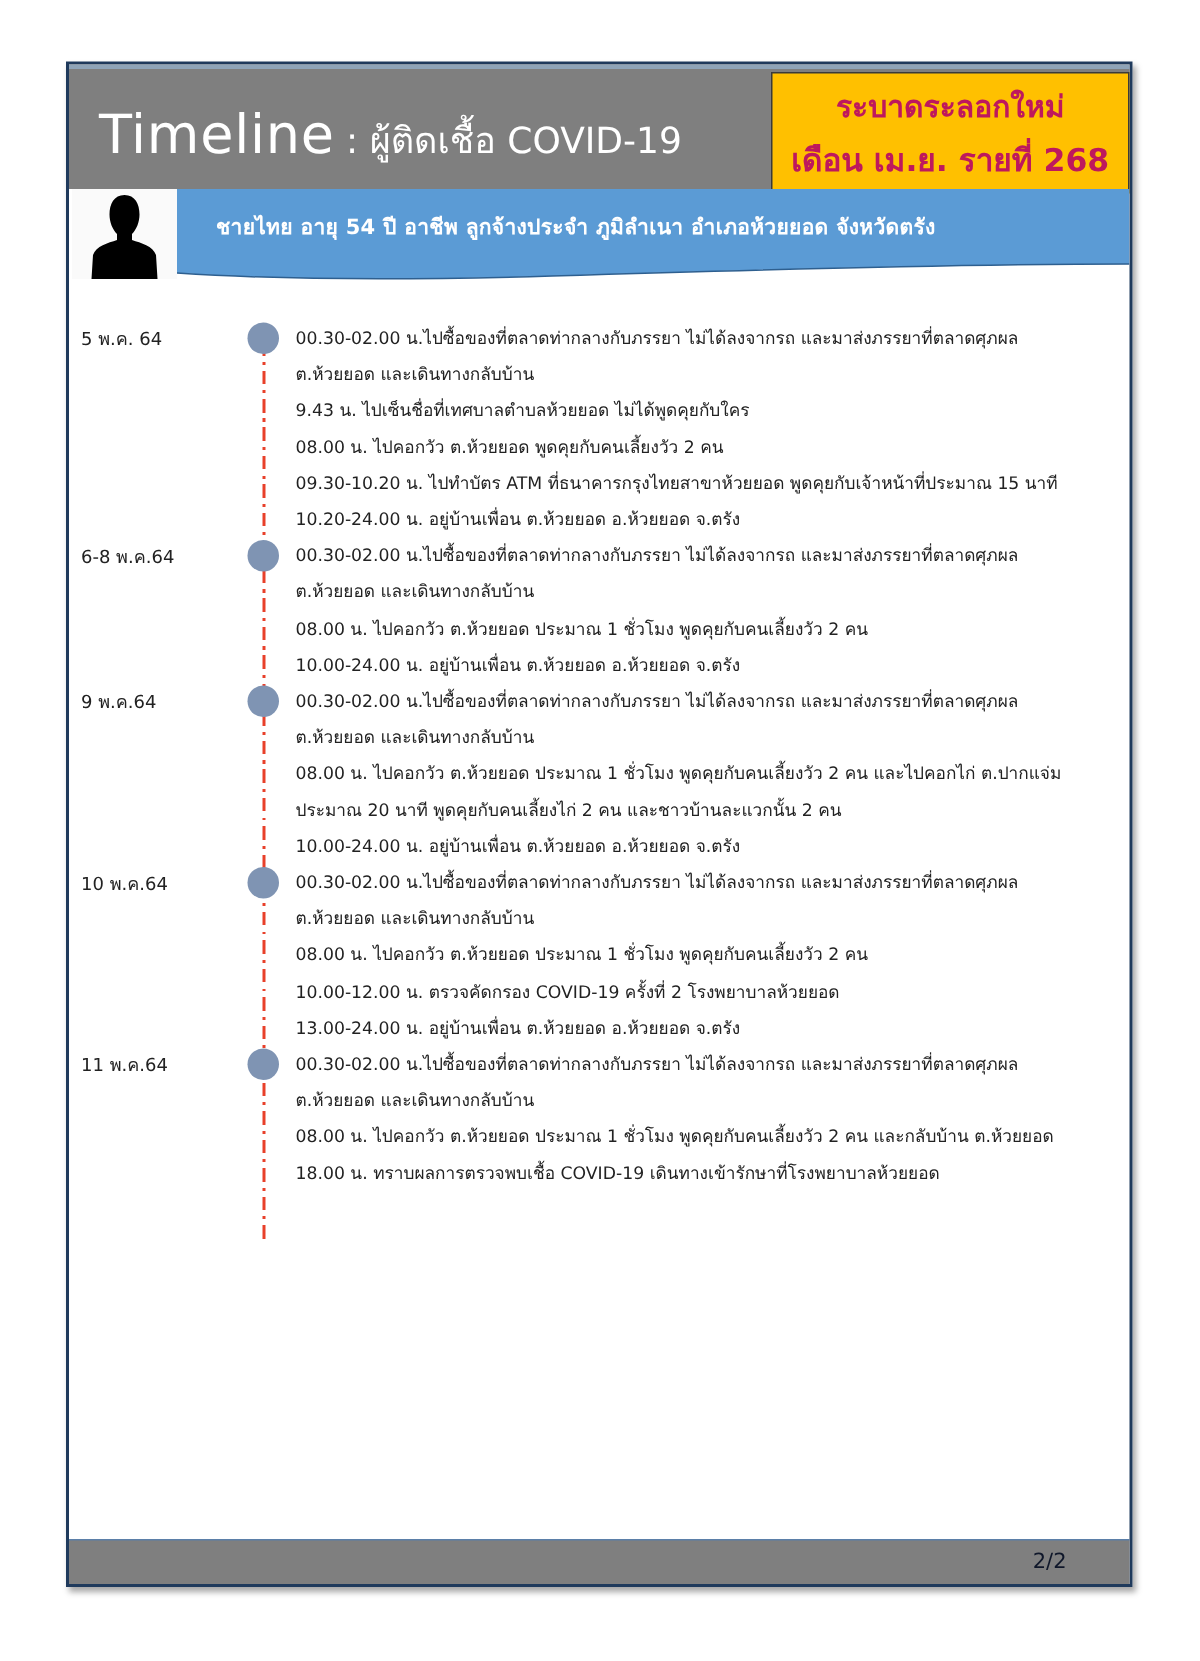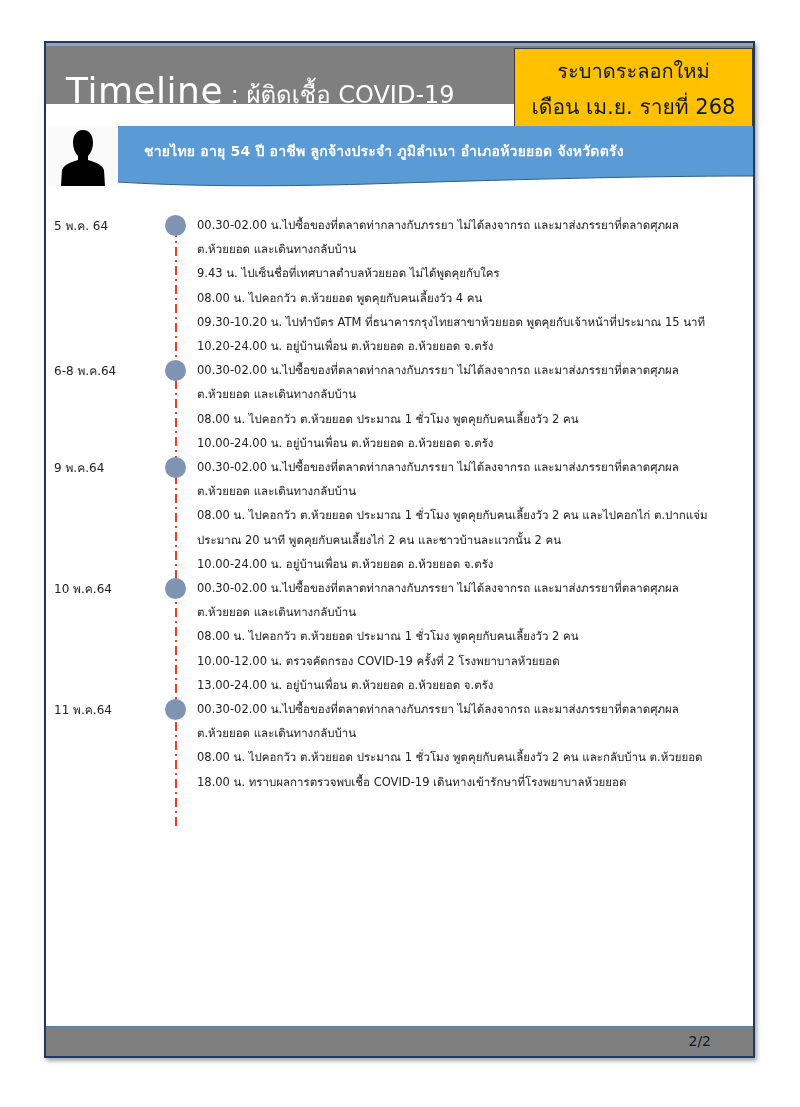--- a/index.html
+++ b/index.html
@@ -13,42 +13,42 @@
       position: absolute;
       left: 44px; top: 41px;
       width: 711px; height: 1017px;
       border: 2px solid #1f3a5c;
       background: #ffffff;
       box-shadow: 2px 3px 4px rgba(0,0,0,0.35);
     }
     .header {
       position: absolute;
       left: 0; top: 0;
-      width: 707px; height: 61px;
+      width: 707px; height: 83px;
       background: #7f7f7f;
       border-top: 3px solid #8fa4b8;
     }
     .header-title {
       position: absolute;
       left: 20px; top: 24px;
       color: #ffffff;
       white-space: nowrap;
       font-family: "DejaVu Sans", sans-serif;
     }
     .header-title .big { font-size: 36px; font-weight: normal; letter-spacing: 0.5px; }
     .header-title .small { font-size: 24px; }
     .badge {
       position: absolute;
       left: 468px; top: 2px;
       width: 239px; height: 81px;
       background: #ffc000;
       border: 1px solid #3a3a3a;
       text-align: center;
-      color: #0f172a;
-      font-weight: normal;
+      color: #be185d;
+      font-weight: bold;
       font-size: 20px;
       line-height: 36px;
       padding-top: 4px;
     }
     .badge .line2 { font-size: 21px; }
     .profile-row {
       position: absolute;
       left: 0; top: 83px;
       width: 707px; height: 60px;
     }
@@ -163,21 +163,21 @@
   <div class="timeline">
     <div class="tl-line"></div>
 
     <div class="day">
       <div class="day-date">5 พ.ค. 64</div>
       <div class="day-dot"></div>
       <div class="day-entries">
         <div class="entry">00.30-02.00 น.ไปซื้อของที่ตลาดท่ากลางกับภรรยา ไม่ได้ลงจากรถ และมาส่งภรรยาที่ตลาดศุภผล</div>
         <div class="entry">ต.ห้วยยอด และเดินทางกลับบ้าน</div>
         <div class="entry">9.43 น. ไปเซ็นชื่อที่เทศบาลตำบลห้วยยอด ไม่ได้พูดคุยกับใคร</div>
-        <div class="entry">08.00 น. ไปคอกวัว ต.ห้วยยอด พูดคุยกับคนเลี้ยงวัว 4 คน</div>
+        <div class="entry">08.00 น. ไปคอกวัว ต.ห้วยยอด พูดคุยกับคนเลี้ยงวัว 2 คน</div>
         <div class="entry">09.30-10.20 น. ไปทำบัตร ATM ที่ธนาคารกรุงไทยสาขาห้วยยอด พูดคุยกับเจ้าหน้าที่ประมาณ 15 นาที</div>
         <div class="entry">10.20-24.00 น. อยู่บ้านเพื่อน ต.ห้วยยอด อ.ห้วยยอด จ.ตรัง</div>
       </div>
     </div>
 
     <div class="day">
       <div class="day-date">6-8 พ.ค.64</div>
       <div class="day-dot"></div>
       <div class="day-entries">
         <div class="entry">00.30-02.00 น.ไปซื้อของที่ตลาดท่ากลางกับภรรยา ไม่ได้ลงจากรถ และมาส่งภรรยาที่ตลาดศุภผล</div>

